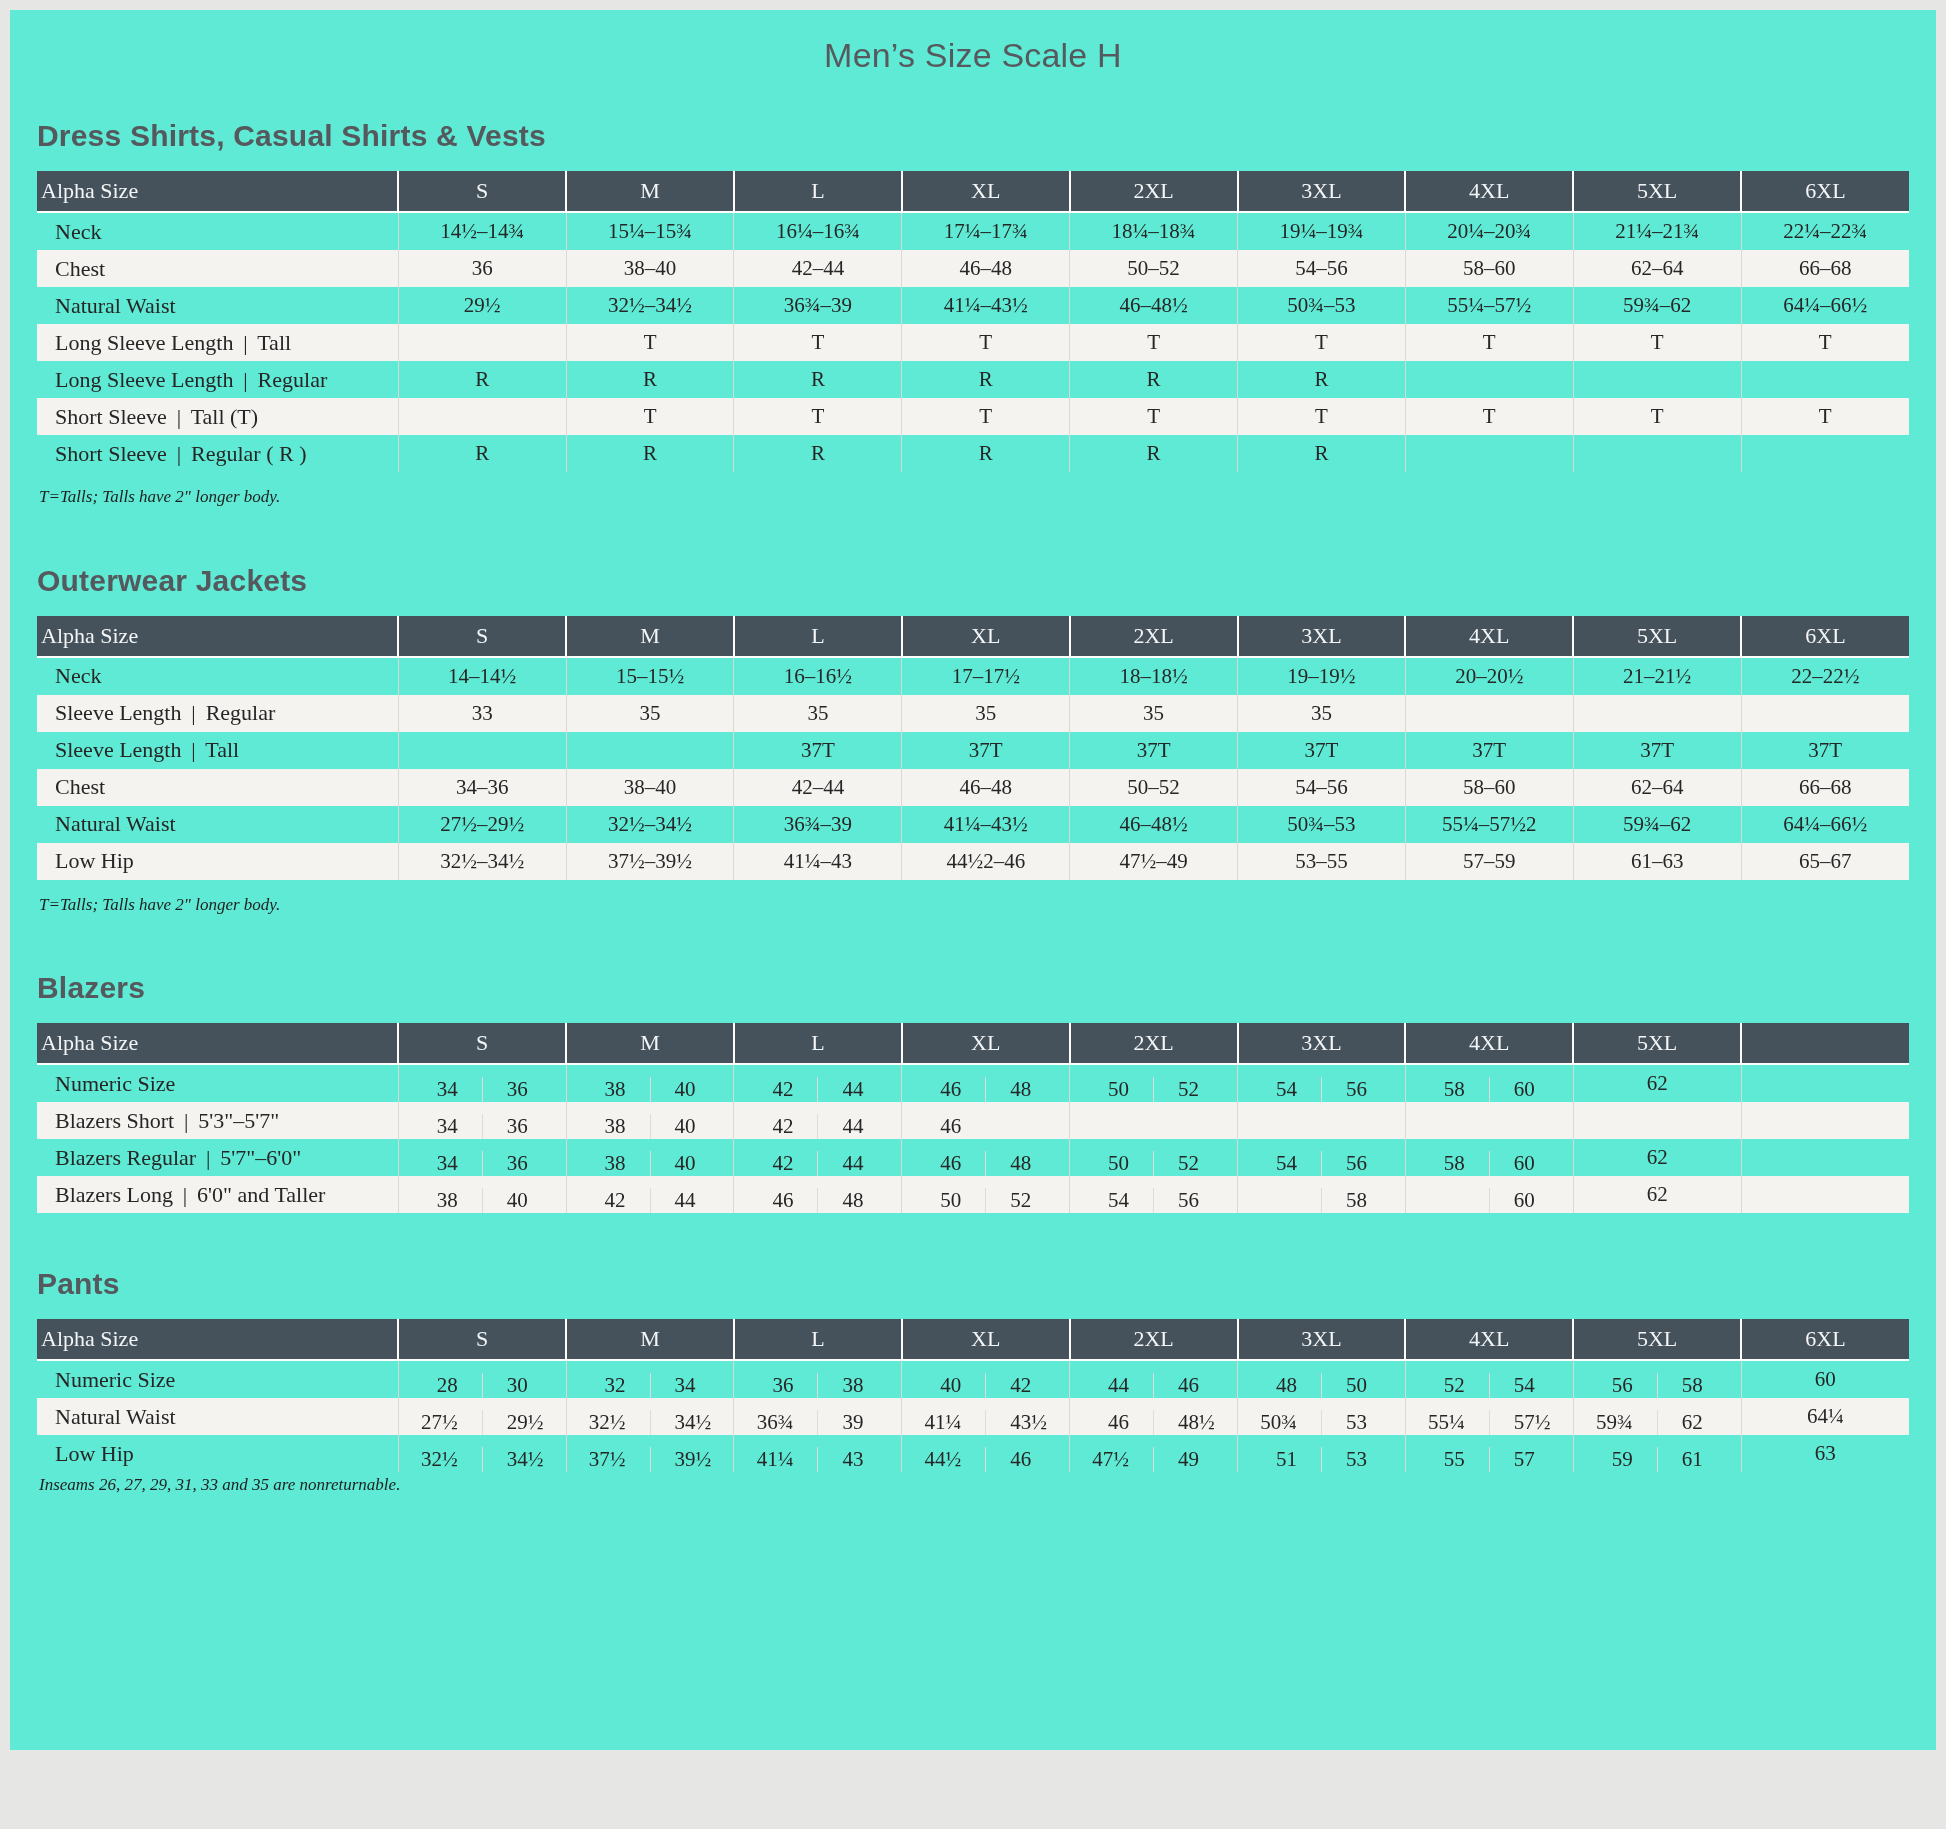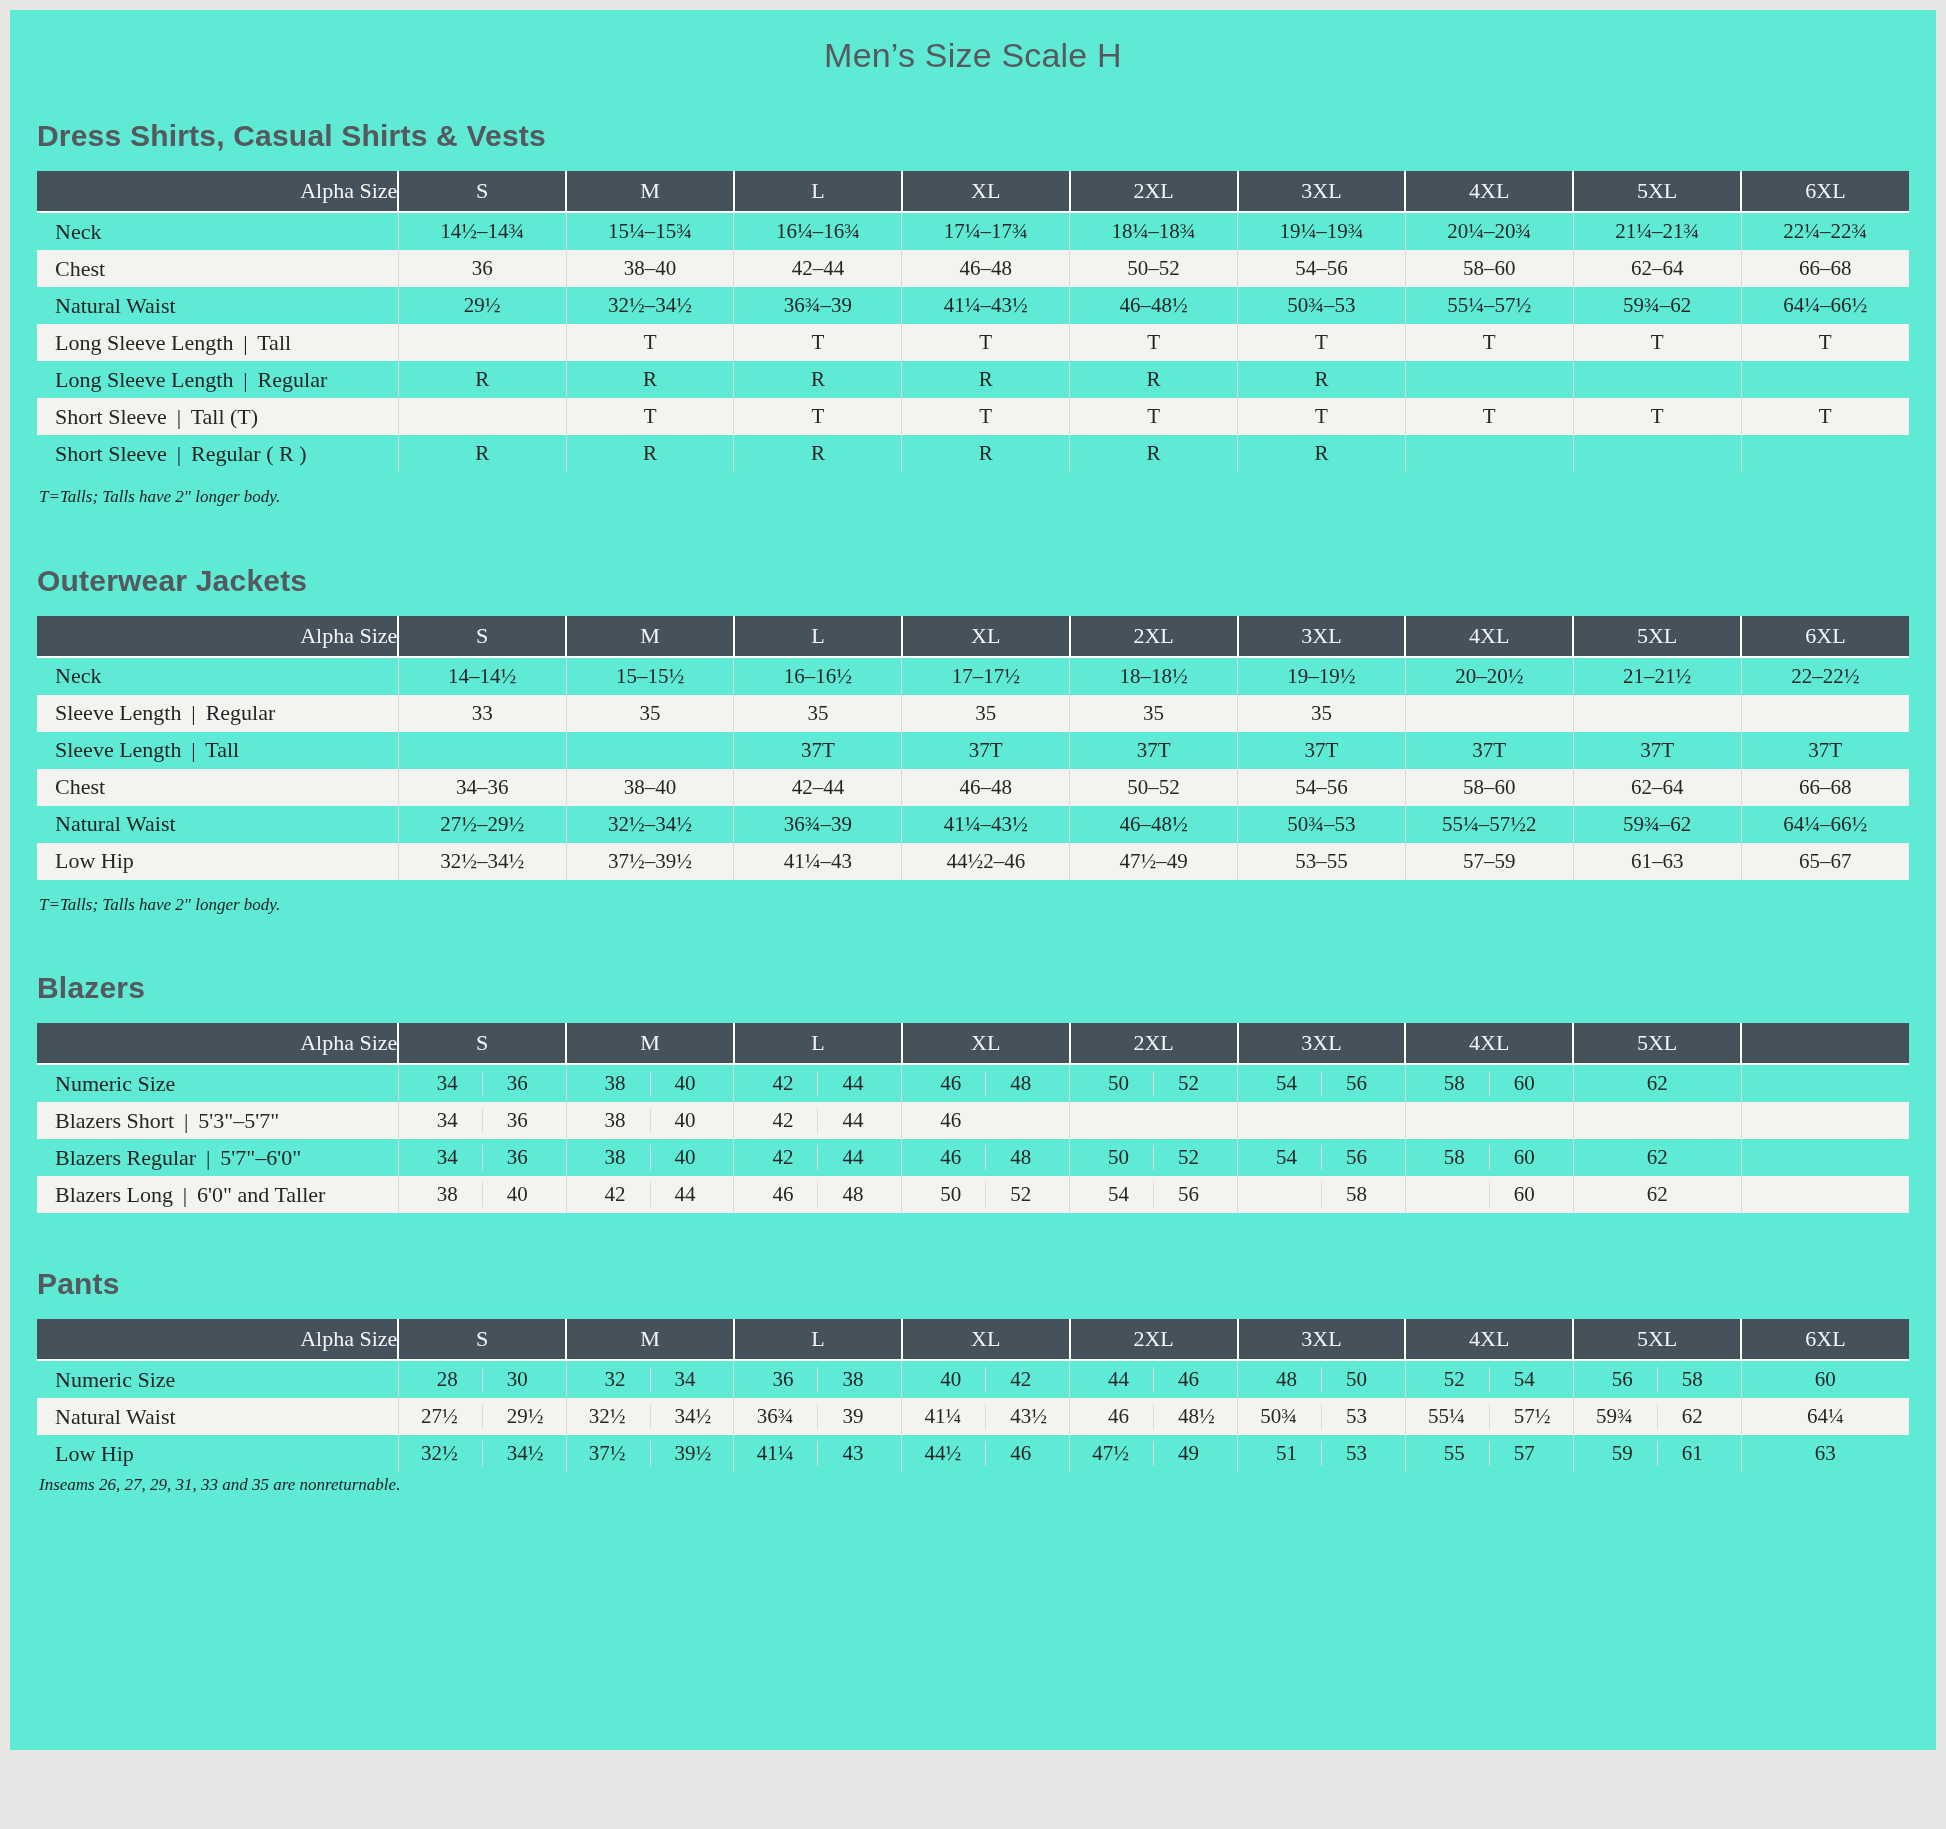--- a/index.html
+++ b/index.html
@@ -44,42 +44,42 @@
     font-weight: 400;
     font-size: 22px;
     height: 40px;
     text-align: center;
     border-left: 2px solid #fdfdfc;
     border-bottom: 2px solid #fdfdfc;
     padding: 0;
     overflow: hidden;
   }
   table.size-table th.label-col {
-    text-align: right;
-    padding-left: 24px;
+    text-align: left;
+    padding-left: 4px;
     border-left: none;
   }
   table.size-table td {
     height: 37px;
     padding: 0;
     font-size: 21px;
     text-align: center;
     border-left: 1px solid #d9d8d4;
     overflow: hidden;
   }
   table.size-table td.rowlabel {
     text-align: left;
     padding-left: 18px;
     font-size: 22px;
     border-left: none;
     white-space: nowrap;
   }
   table.size-table tbody tr:nth-child(even) td { background: #f4f3f0; }
 
-  .cellwrap { display: flex; height: 37px; align-items: center; }
+  .cellwrap { display: flex; height: 37px; align-items: flex-end; }
   .half { flex: 1 1 50%; display: flex; align-items: center; }
   .half.l { justify-content: flex-end; padding-right: 24px; }
   .half.r { justify-content: flex-start; padding-left: 24px; border-left: 1px solid #dddcd8; }
   .merged { display: flex; height: 37px; align-items: center; justify-content: center; }
 
   p.footnote {
     font-style: italic;
     font-size: 17px;
     color: #1f1f1f;
     margin: 12px 0 0 2px;

